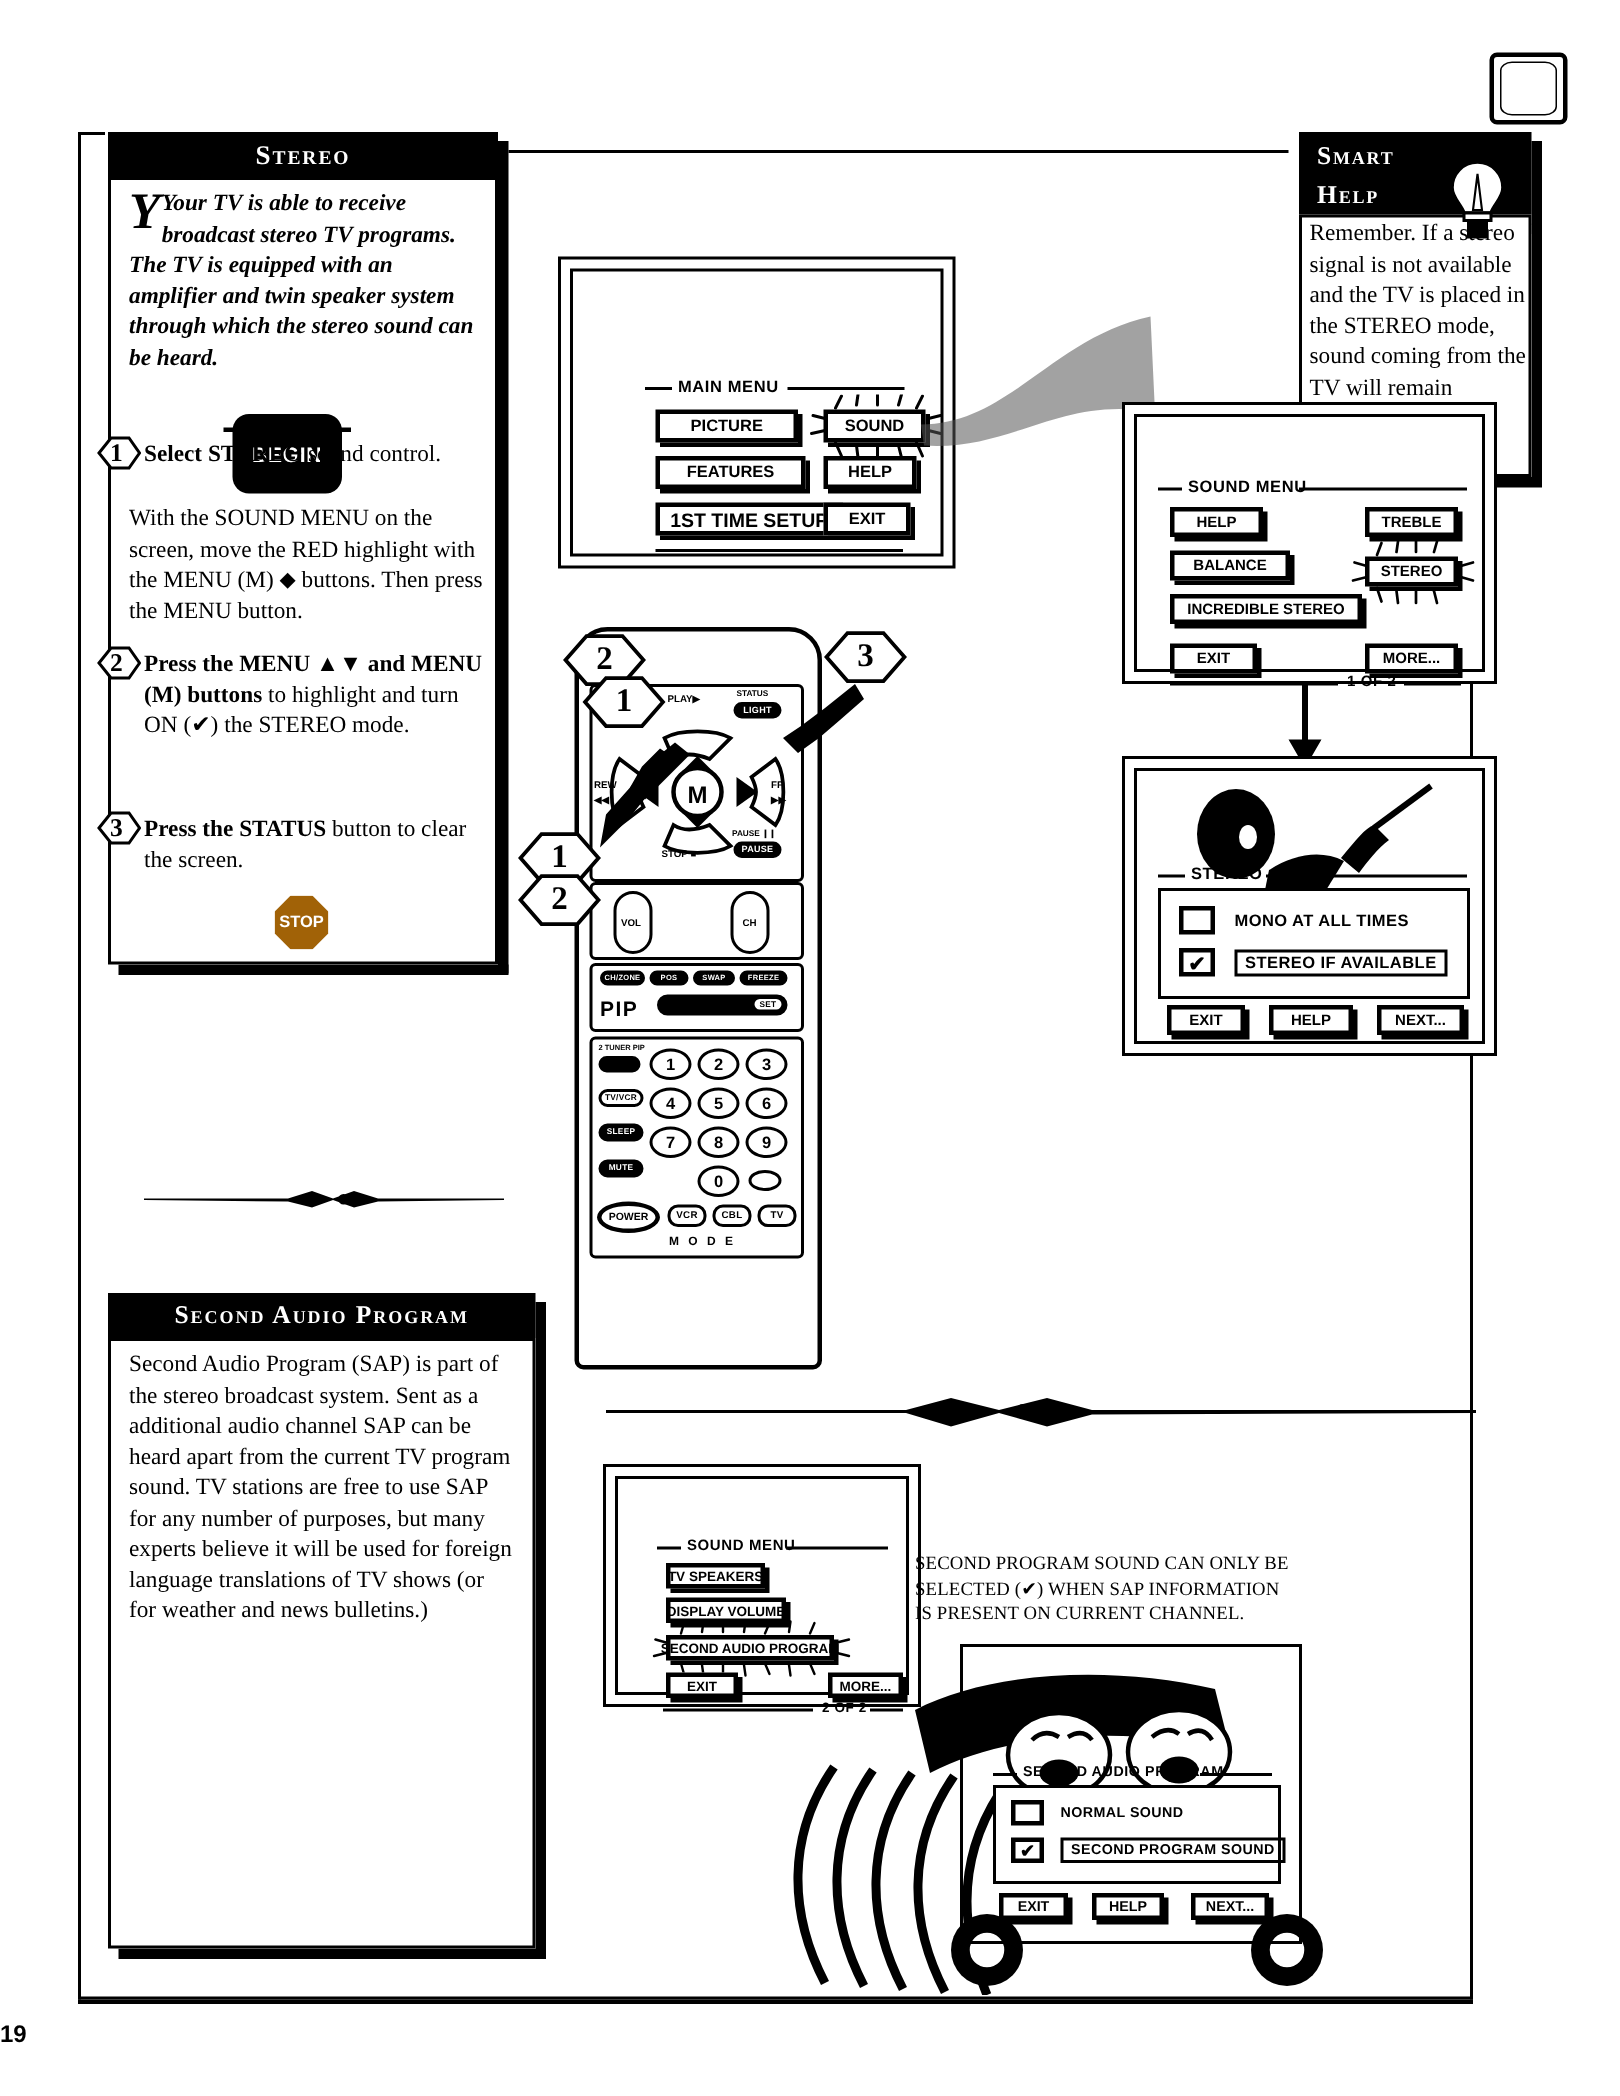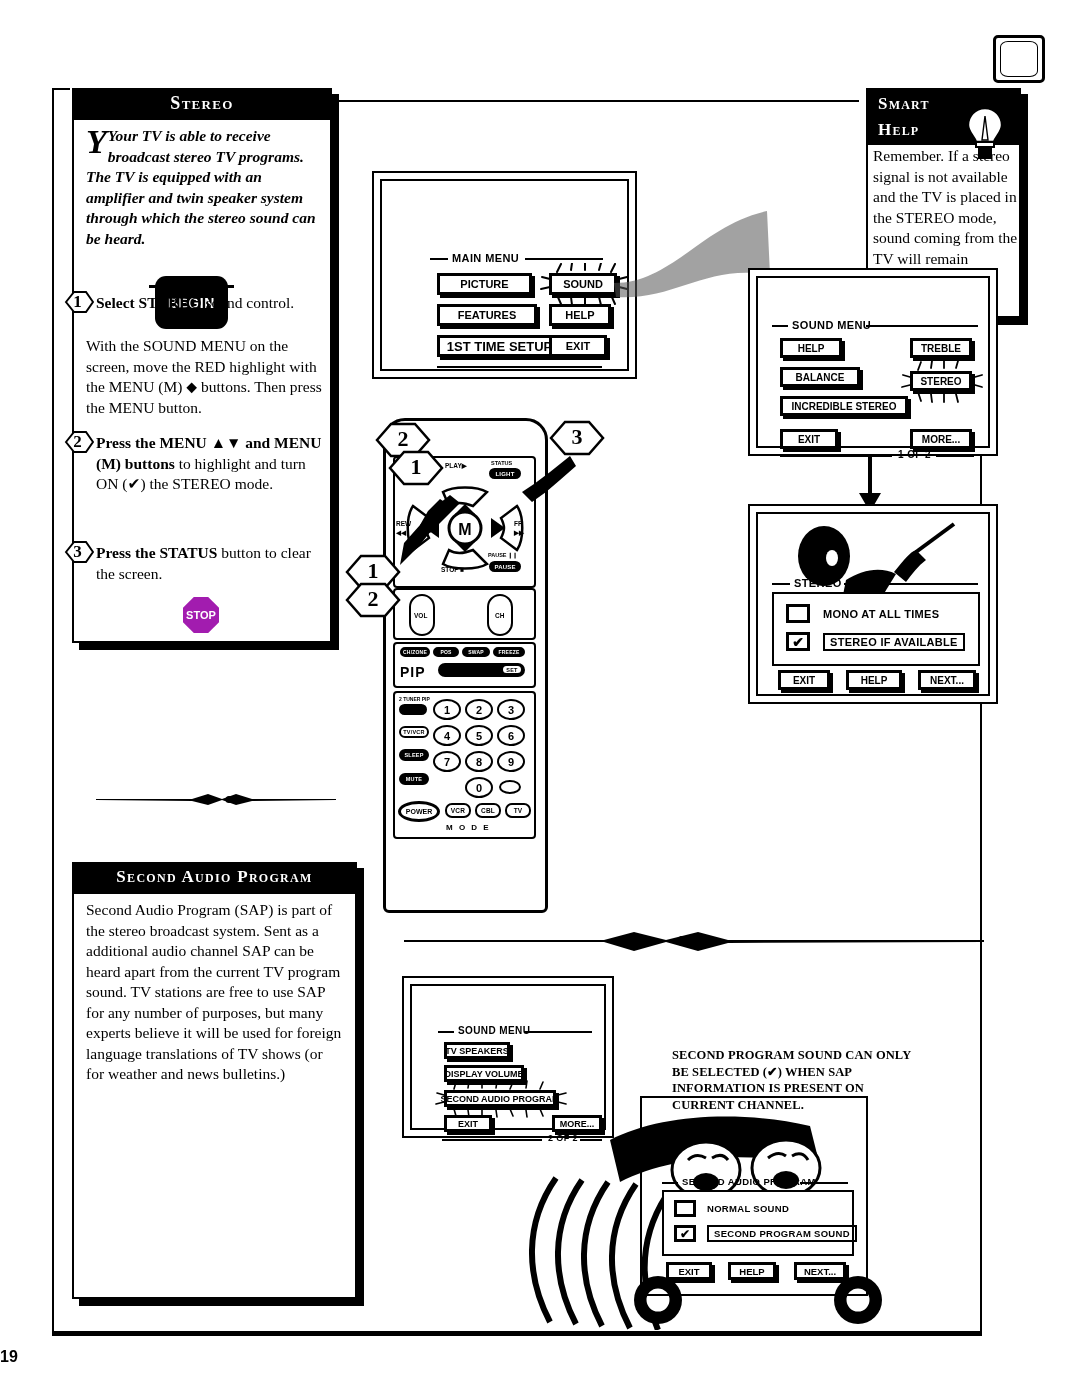--- a/index.html
+++ b/index.html
@@ -50,21 +50,21 @@
            font-style:italic;padding-right:1px;margin-top:2px;}
 
   .begin{position:absolute;background:#000;border-radius:11px;height:21px;
          display:flex;align-items:center;justify-content:center;padding:16px 13px;}
   .begin span{color:#fff;font-family:"Liberation Sans",sans-serif;font-weight:700;
               font-size:14px;letter-spacing:.5px;}
   .begin:before,.begin:after{content:"";position:absolute;top:9px;width:7px;height:3px;
               background:#000;}
   .begin:before{left:-6px;} .begin:after{right:-6px;}
 
-  .stopsign{position:absolute;width:36px;height:36px;background:#a21caf;
+  .stopsign{position:absolute;width:36px;height:36px;background:#a16207;
             clip-path:polygon(30% 0,70% 0,100% 30%,100% 70%,70% 100%,30% 100%,0 70%,0 30%);
             display:flex;align-items:center;justify-content:center;}
   .stopsign span{color:#fff;font-family:"Liberation Sans",sans-serif;font-weight:700;
                  font-size:11px;}
 
   
   .stepnum{position:absolute;width:30px;height:24px;}
   .stepnum svg{position:absolute;left:0;top:0;}
   .stepnum b{position:absolute;left:4px;top:2px;width:19px;text-align:center;
              font-family:"Liberation Serif",serif;font-size:17px;font-weight:700;}
@@ -514,23 +514,23 @@
       </div>
       <div class="mbtn sh" style="left:32px;top:129px;width:48px;height:17px;font-size:9px;">EXIT</div>
       <div class="mbtn sh" style="left:140px;top:129px;width:50px;height:17px;font-size:9px;">MORE...</div>
 
       <div class="menurule" style="left:30px;top:153px;width:100px;"></div>
       <div class="menutitle" style="left:136px;top:147px;font-size:9px;">2 OF 2</div>
       <div class="menurule" style="left:168px;top:153px;width:22px;"></div>
     </div>
   </div>
 
-  <div style="position:absolute;left:672px;top:1034px;width:252px;
-              font-family:'Liberation Serif',serif;font-weight:700;font-size:12.5px;
-              line-height:16.5px;letter-spacing:.1px;margin-top:13px;">SECOND PROGRAM SOUND CAN ONLY BE SELECTED (✔) WHEN SAP INFORMATION IS PRESENT ON CURRENT CHANNEL.</div>
+  <div style="position:absolute;left:610px;top:1034px;width:252px;
+              font-family:'Liberation Serif',serif;font-weight:400;font-size:12.5px;
+              line-height:16.5px;letter-spacing:.1px;">SECOND PROGRAM SOUND CAN ONLY BE SELECTED (✔) WHEN SAP INFORMATION IS PRESENT ON CURRENT CHANNEL.</div>
 
   <svg style="position:absolute;left:490px;top:1100px;" width="440" height="230">
     <g fill="none" stroke="#000" stroke-width="6">
       <path d="M60,222 C36,176 34,124 66,78"></path>
       <path d="M86,224 C62,178 60,126 92,80"></path>
       <path d="M112,226 C88,180 86,128 118,82"></path>
       <path d="M140,228 C116,182 114,130 146,84"></path>
       <path d="M168,230 C150,186 148,140 176,96"></path>
     </g>
     <path d="M120,40 C170,14 250,10 320,26 L330,66 C256,50 180,56 130,82 Z" fill="#000"></path>

